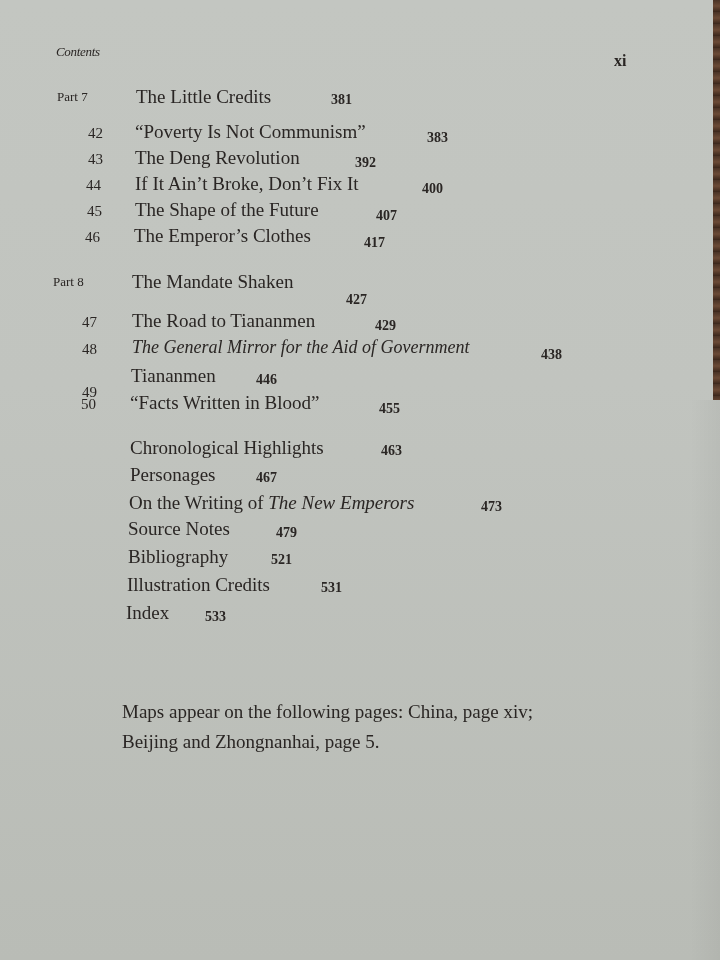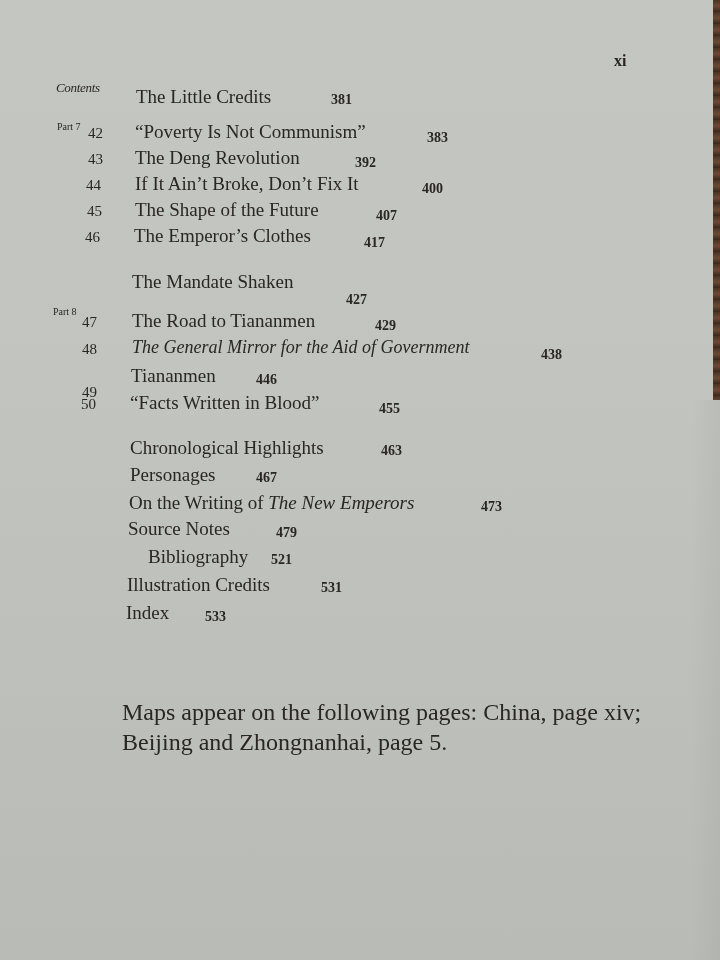--- a/index.html
+++ b/index.html
@@ -12,28 +12,28 @@
     }
     .edge {
       position: absolute; top: 0; right: 0; width: 7px; height: 400px;
       background: repeating-linear-gradient(180deg, #4a3326 0px, #6b4a36 6px, #3a261b 12px);
     }
     .shadow-right {
       position: absolute; top: 400px; right: 0; width: 30px; height: 560px;
       background: linear-gradient(90deg, rgba(0,0,0,0) 0%, rgba(0,0,0,0.04) 100%);
     }
     .abs { position: absolute; white-space: nowrap; }
-    .running-head { left: 56px; top: 44px; font-style: italic; font-size: 13px; letter-spacing: -0.3px; margin-top: 36px; }
+    .running-head { left: 56px; top: 44px; font-style: italic; font-size: 13px; letter-spacing: -0.3px; }
     .folio { left: 614px; top: 52px; font-size: 16px; font-weight: bold; }
-    .part-label { font-size: 10px; margin-top: 32px; }
+    .part-label { font-size: 13px; }
     .title { font-size: 19px; }
     .num { font-size: 15px; }
     .page { font-size: 14px; font-weight: bold; }
     .italic { font-style: italic; }
-    .note { font-size: 24px; line-height: 30px; }
+    .note { font-size: 19px; line-height: 30px; }
   </style>
 </head>
 <body>
 
 <div class="edge"></div>
 <div class="shadow-right"></div>
 
 <div class="abs running-head">Contents</div>
 <div class="abs folio">xi</div>
 
@@ -106,21 +106,21 @@
 </div>
 <div>
   <span class="abs title" style="left:129px; top:492px;"><span>On the Writing of </span><span class="italic">The New Emperors</span></span>
   <span class="abs page" style="left:481px; top:499px;">473</span>
 </div>
 <div>
   <span class="abs title" style="left:128px; top:518px;">Source Notes</span>
   <span class="abs page" style="left:276px; top:525px;">479</span>
 </div>
 <div>
-  <span class="abs title" style="left:128px; top:546px;margin-left:20px;">Bibliography</span>
+  <span class="abs title" style="left:128px; top:546px;">Bibliography</span>
   <span class="abs page" style="left:271px; top:552px;">521</span>
 </div>
 <div>
   <span class="abs title" style="left:127px; top:574px;">Illustration Credits</span>
   <span class="abs page" style="left:321px; top:580px;">531</span>
 </div>
 <div>
   <span class="abs title" style="left:126px; top:602px;">Index</span>
   <span class="abs page" style="left:205px; top:609px;">533</span>
 </div>

